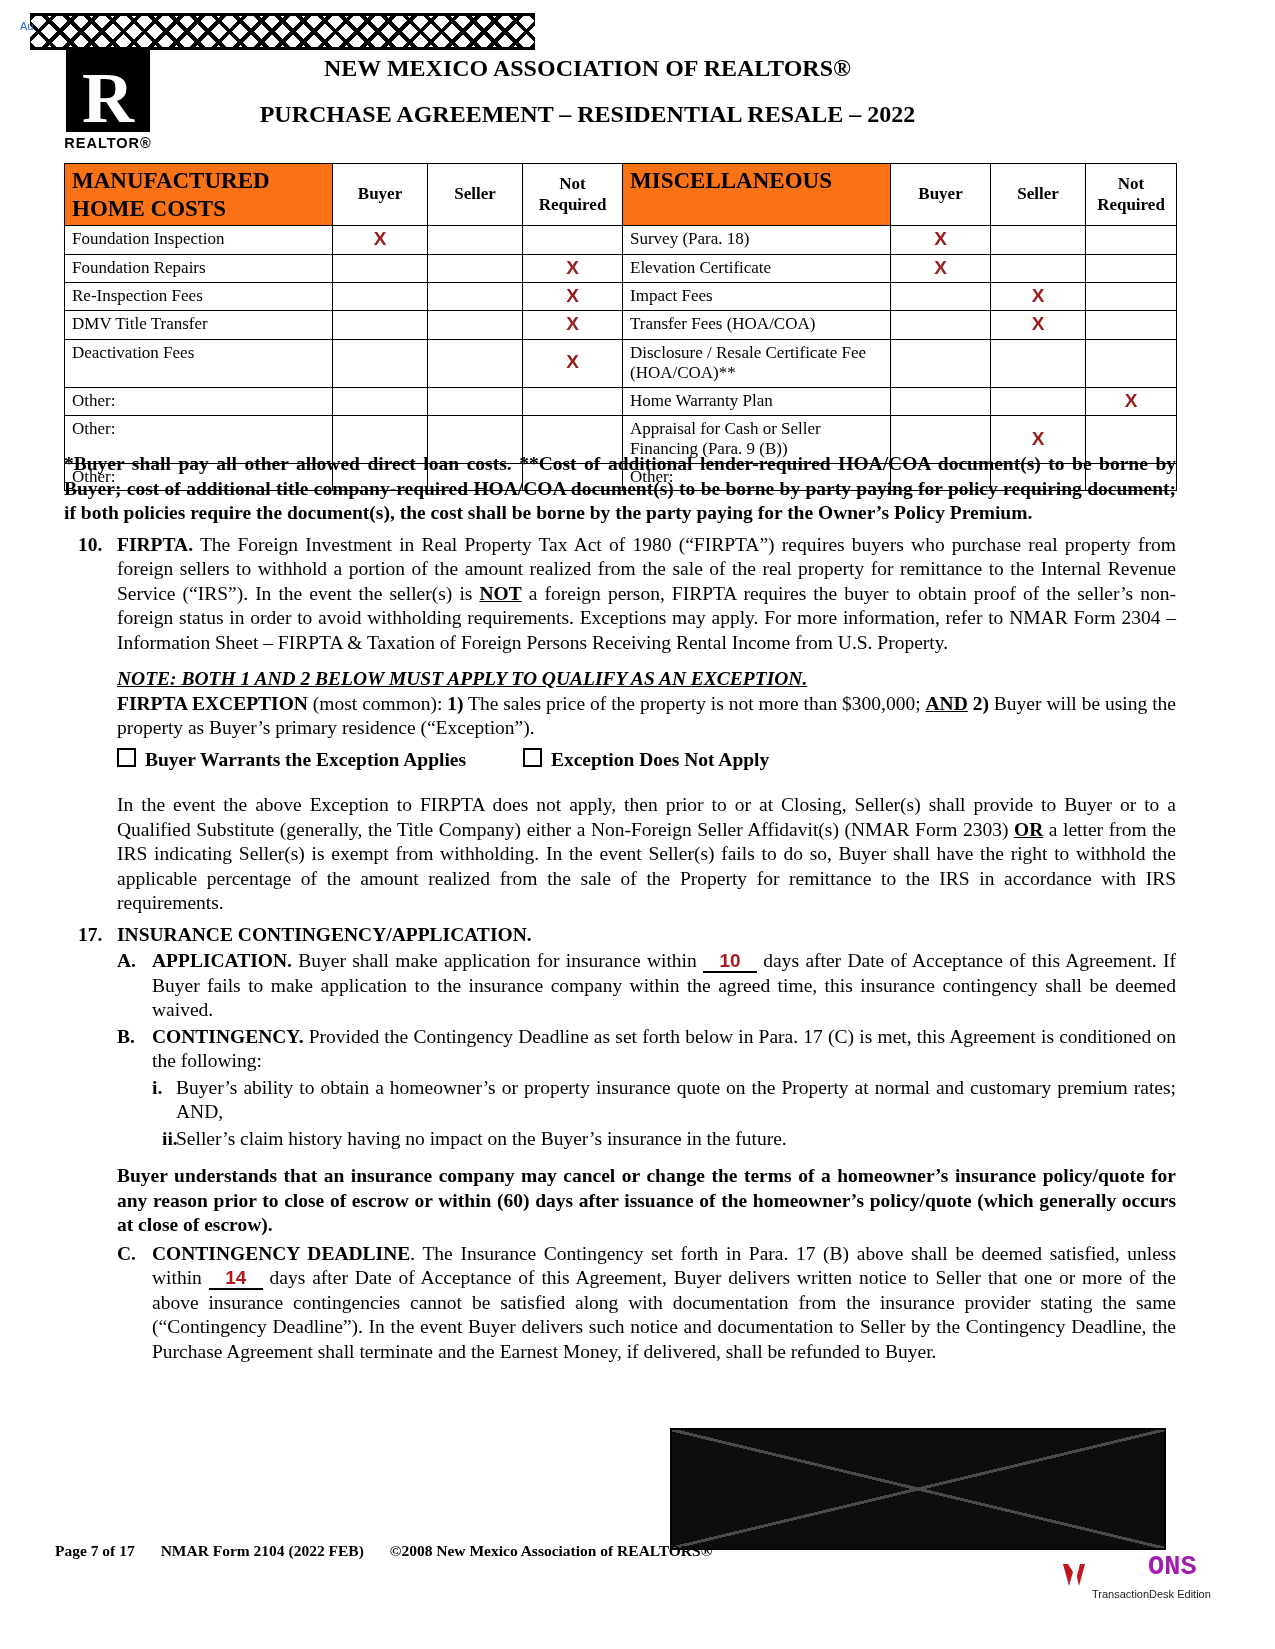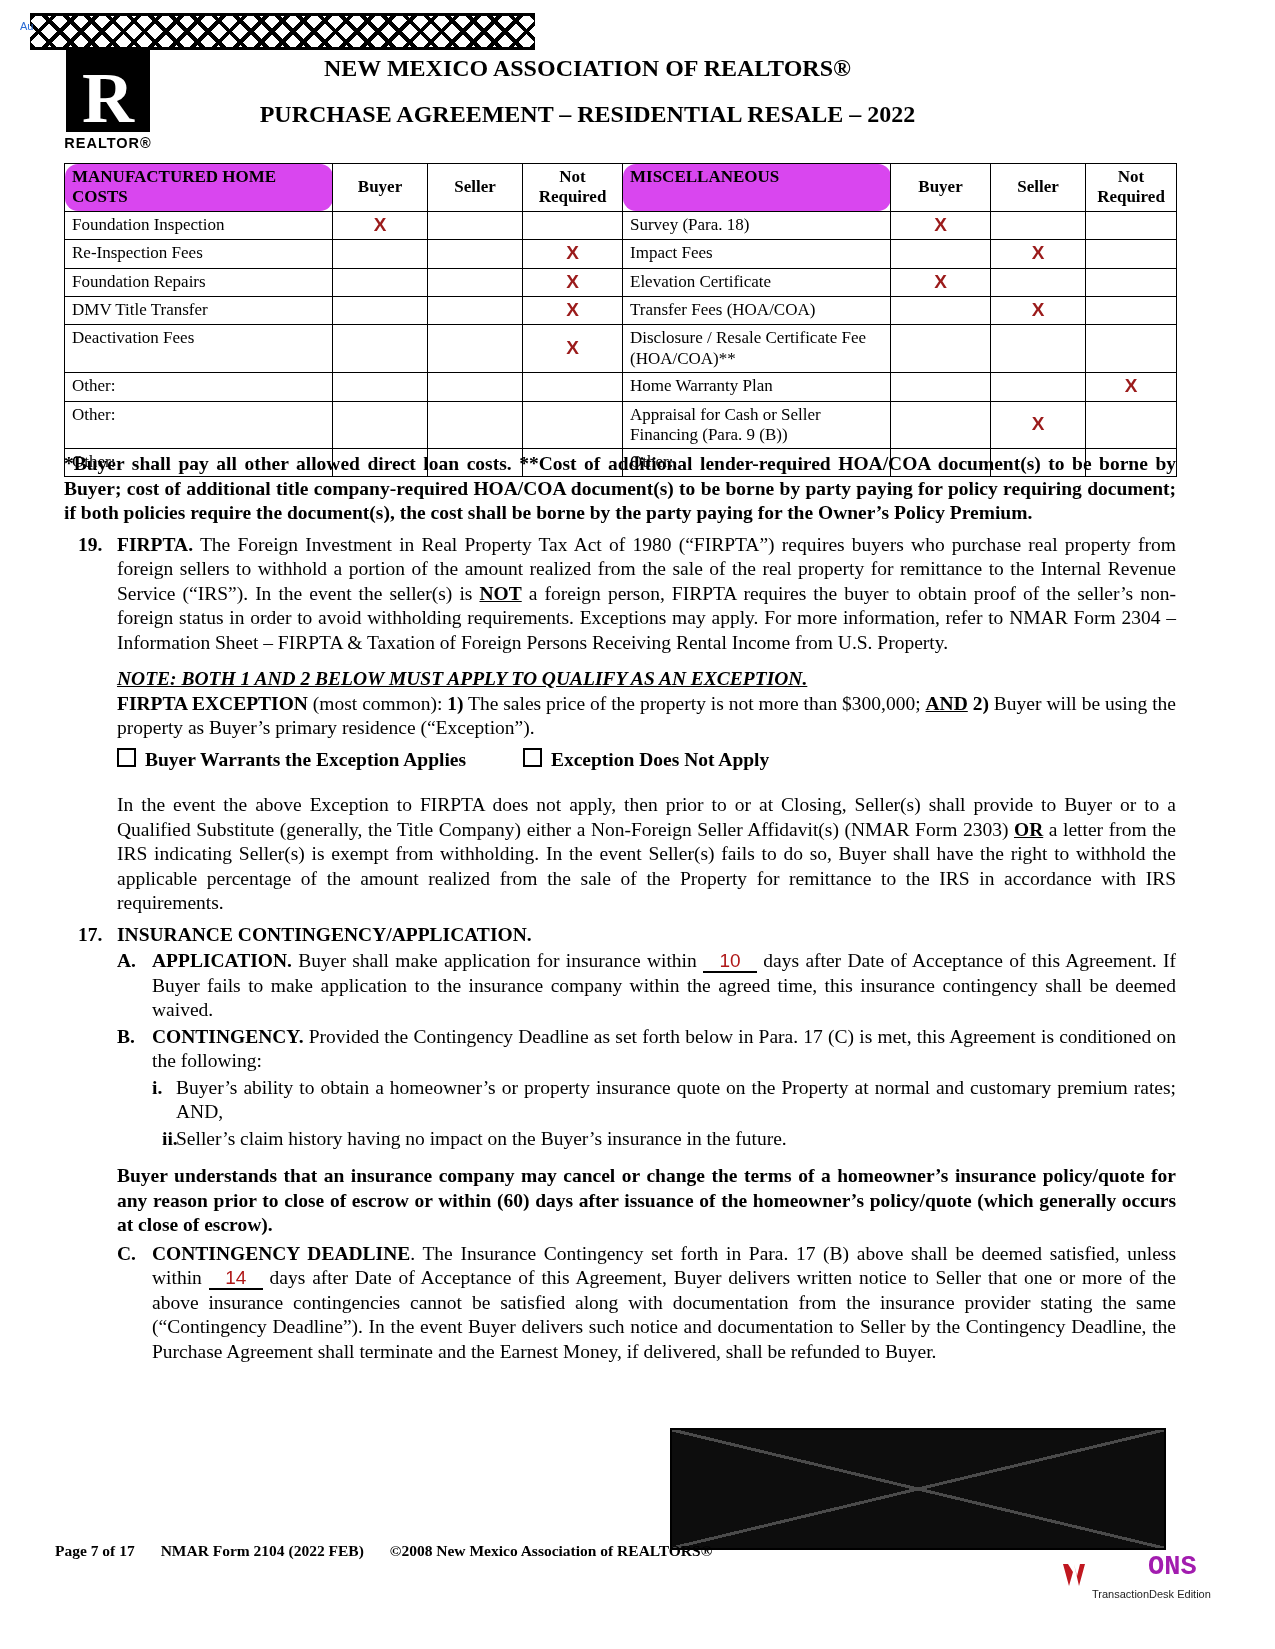--- a/index.html
+++ b/index.html
@@ -51,21 +51,21 @@
   .eho { position:absolute; left:1018px; top:52px; width:100px; text-align:center; }
   .eho-text { font-family:"Liberation Sans",sans-serif; font-weight:bold;
     font-size:8px; letter-spacing:0.6px; line-height:1.25; margin-top:2px; }
 
   
   table.costs {
     position:absolute; left:64px; top:163px; width:1112px;
     border-collapse:collapse; font-size:17px; table-layout:fixed;
   }
   .costs th, .costs td { border:1px solid #000; padding:3px 7px; vertical-align:top; line-height:1.2; }
-  .costs th.sec  { background:#d946ef; text-align:left; font-weight:bold; font-size:17px;border-radius:13px; }
+  .costs th.sec  { background:#f97316; text-align:left; font-weight:bold; font-size:23px; }
   .costs th.colh { text-align:center; font-weight:bold; vertical-align:middle; }
   .costs td.lbl  { text-align:left; }
   .costs td.mark-cell { text-align:center; vertical-align:middle; }
   .xmark {
     font-family:"Liberation Sans",sans-serif; font-weight:bold; font-size:19px; line-height:1;
   }
 
   
   .content {
     position:absolute; left:64px; top:452px; width:1112px;
@@ -94,21 +94,21 @@
   .sub  { position:relative; padding-left:88px; margin-top:2px; }
   .sub-letter { position:absolute; left:53px; top:0; font-weight:bold; }
   .ssub { position:relative; padding-left:112px; margin-top:2px; }
   .ssub-label { position:absolute; left:88px; top:0; font-weight:bold; }
   .ssub2 .ssub-label { left:98px; }
   .warning { margin-left:53px; margin-top:13px; font-weight:bold; margin-bottom:4px; }
 
   .fill-blank {
     display:inline-block; min-width:46px; padding:0 4px 1px;
     border-bottom:2px solid #000; text-align:center;
-    font-family:"Liberation Sans",sans-serif; font-weight:normal; font-size:19px; line-height:1;
+    font-family:"Liberation Sans",sans-serif; font-weight:bold; font-size:19px; line-height:1;
   }
 
   
   .footer-line {
     position:absolute; left:55px; top:1542px; font-weight:bold; font-size:15.5px;
     white-space:nowrap;
   }
   .footer-line span { margin-right:26px; }
   .instanet {
     position:absolute; left:183px; top:1530px;
@@ -173,37 +173,37 @@
           <td class="lbl">Foundation Inspection</td>
           <td class="mark-cell"><span class="xmark" style="color: rgb(155, 27, 27);">X</span></td>
           <td class="mark-cell"></td>
           <td class="mark-cell"></td>
           <td class="lbl">Survey (Para. 18)</td>
           <td class="mark-cell"><span class="xmark" style="color: rgb(155, 27, 27);">X</span></td>
           <td class="mark-cell"></td>
           <td class="mark-cell"></td>
         </tr>
         <tr>
+          <td class="lbl">Foundation Repairs</td>
+          <td class="mark-cell"></td>
+          <td class="mark-cell"></td>
+          <td class="mark-cell"><span class="xmark" style="color: rgb(155, 27, 27);">X</span></td>
+          <td class="lbl">Elevation Certificate</td>
+          <td class="mark-cell"><span class="xmark" style="color: rgb(155, 27, 27);">X</span></td>
+          <td class="mark-cell"></td>
+          <td class="mark-cell"></td>
+        </tr>
+        <tr>
           <td class="lbl">Re-Inspection Fees</td>
           <td class="mark-cell"></td>
           <td class="mark-cell"></td>
           <td class="mark-cell"><span class="xmark" style="color: rgb(155, 27, 27);">X</span></td>
           <td class="lbl">Impact Fees</td>
           <td class="mark-cell"></td>
           <td class="mark-cell"><span class="xmark" style="color: rgb(155, 27, 27);">X</span></td>
-          <td class="mark-cell"></td>
-        </tr>
-        <tr>
-          <td class="lbl">Foundation Repairs</td>
-          <td class="mark-cell"></td>
-          <td class="mark-cell"></td>
-          <td class="mark-cell"><span class="xmark" style="color: rgb(155, 27, 27);">X</span></td>
-          <td class="lbl">Elevation Certificate</td>
-          <td class="mark-cell"><span class="xmark" style="color: rgb(155, 27, 27);">X</span></td>
-          <td class="mark-cell"></td>
           <td class="mark-cell"></td>
         </tr>
         <tr>
           <td class="lbl">DMV Title Transfer</td>
           <td class="mark-cell"></td>
           <td class="mark-cell"></td>
           <td class="mark-cell"><span class="xmark" style="color: rgb(155, 27, 27);">X</span></td>
           <td class="lbl">Transfer Fees (HOA/COA)</td>
           <td class="mark-cell"></td>
           <td class="mark-cell"><span class="xmark" style="color: rgb(155, 27, 27);">X</span></td>
@@ -250,21 +250,21 @@
           <td class="mark-cell"></td>
         </tr>
       </tbody>
   </table>
 
   <div class="content">
 
     <div class="footnote">*Buyer shall pay all other allowed direct loan costs. **Cost of additional lender-required HOA/COA document(s) to be borne by Buyer; cost of additional title company-required HOA/COA document(s) to be borne by party paying for policy requiring document; if both policies require the document(s), the cost shall be borne by the party paying for the Owner’s Policy Premium.</div>
 
     <div class="numbered">
-      <span class="num">19.</span>
+      <span class="num">10.</span>
       <span class="bold">FIRPTA.</span><span>  The Foreign Investment in Real Property Tax Act of 1980 (“FIRPTA”) requires buyers who purchase real property from foreign sellers to withhold a portion of the amount realized from the sale of the real property for remittance to the Internal Revenue Service (“IRS”).  In the event the seller(s) is </span><span class="bu">NOT</span><span> a foreign person, FIRPTA requires the buyer to obtain proof of the seller’s non-foreign status in order to avoid withholding requirements.  Exceptions may apply.  For more information, refer to NMAR Form 2304 – Information Sheet – FIRPTA &amp; Taxation of Foreign Persons Receiving Rental Income from U.S. Property.</span>
     </div>
 
     <div class="note-line">NOTE:  BOTH 1 AND 2 BELOW MUST APPLY TO QUALIFY AS AN EXCEPTION.</div>
 
     <div class="indent1">
       <span class="bold">FIRPTA EXCEPTION</span><span> (most common): </span><span class="bold">1)</span><span> The sales price of the property is not more than $300,000; </span><span class="bu">AND</span><span class="bold"> 2)</span><span> Buyer will be using the property as Buyer’s primary residence (“Exception”).</span>
     </div>
 
     <div class="checkbox-line">

